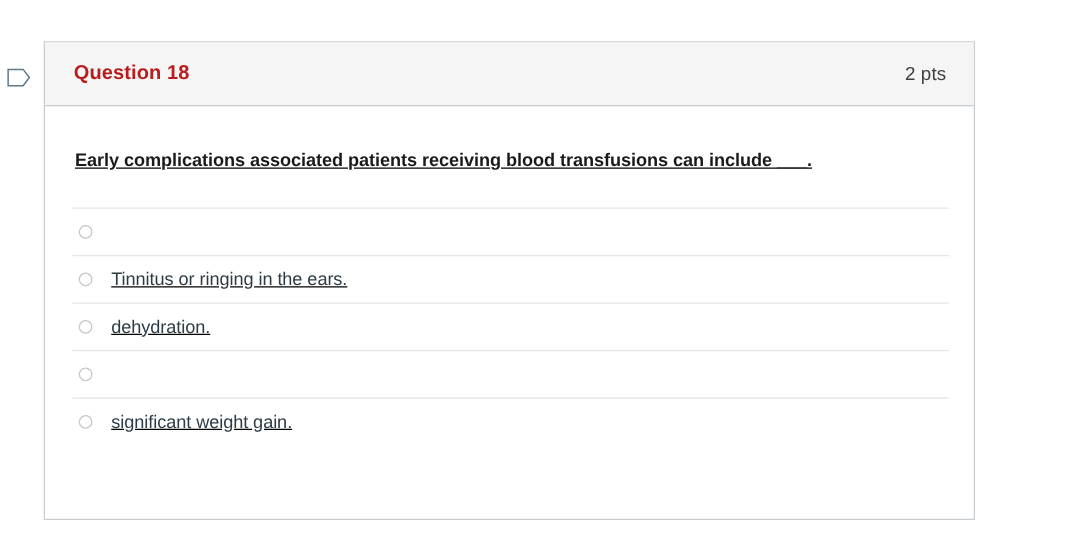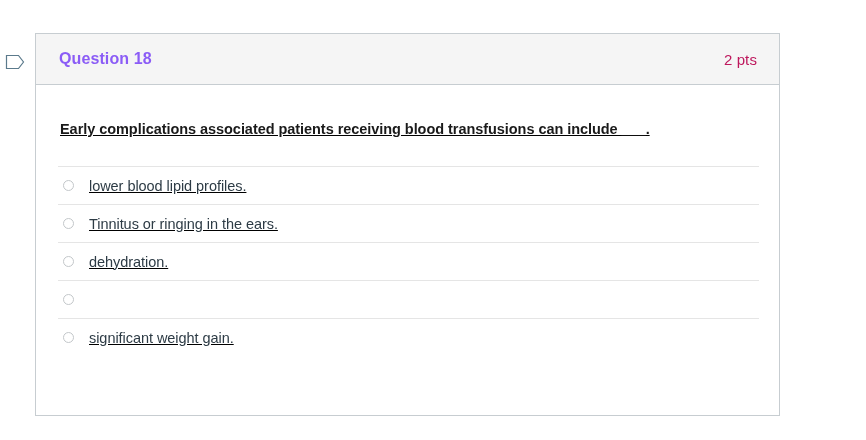--- a/index.html
+++ b/index.html
@@ -52,28 +52,28 @@
     box-sizing: border-box;
     display: flex;
     align-items: center;
     justify-content: space-between;
     padding: 0 22px 0 23px;
   }
 
   .question-title {
     font-size: 16px;
     font-weight: bold;
-    color: #8b5cf6;
+    color: #b91c1c;
     letter-spacing: 0.1px;
     text-align: right;
   }
 
   .question-points {
     font-size: 15px;
-    color: #be185d;
+    color: #404040;
     letter-spacing: 0.1px;
   }
 
   .question-body {
     padding: 0;
     text-decoration: underline;
   }
 
   .question-text {
     font-size: 14.5px;
@@ -134,21 +134,20 @@
     </div>
 
     <div class="question-body">
 
       <div class="question-text">Early complications associated patients receiving blood transfusions can include ___.</div>
 
       <div class="answers">
 
         <label class="answer-row">
           <span class="answer-radio"></span>
-          <span class="answer-label">lower blood lipid profiles.</span>
         </label>
 
         <label class="answer-row">
           <span class="answer-radio"></span>
           <span class="answer-label">Tinnitus or ringing in the ears.</span>
         </label>
 
         <label class="answer-row">
           <span class="answer-radio"></span>
           <span class="answer-label">dehydration.</span>

